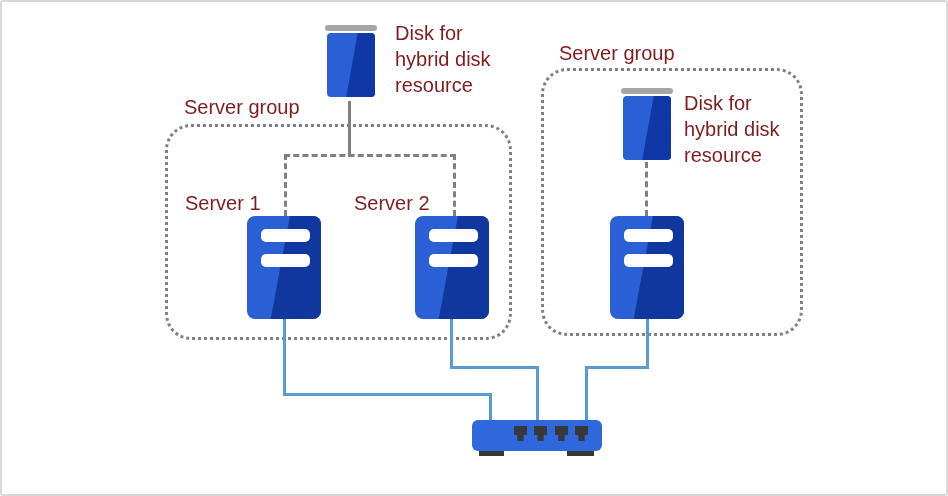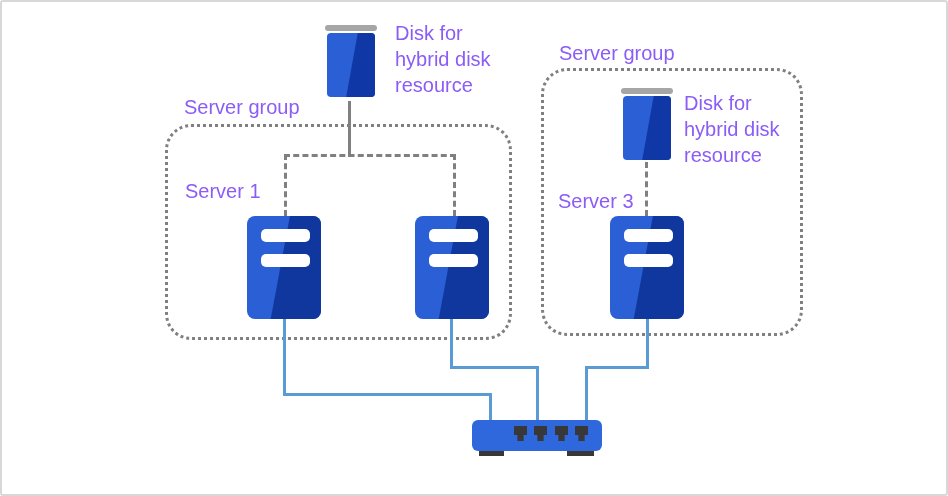--- a/index.html
+++ b/index.html
@@ -1,19 +1,19 @@
 <!DOCTYPE html>
 <html><head>
 <meta charset="utf-8">
 <style>
   html,body{margin:0;padding:0;background:#ffffff;}
   .canvas{
     position:relative;width:944px;height:492px;margin:0;
     background:#ffffff;border:2px solid #d8d8d8;border-radius:3px;
-    font-family:"Liberation Sans", sans-serif;color:#8b5cf6;overflow:hidden;
+    font-family:"Liberation Sans", sans-serif;color:#7f1d1d;overflow:hidden;
   }
   .lbl{position:absolute;font-size:20px;line-height:26px;white-space:nowrap;}
   .multi{white-space:normal;}
   .multi span{display:block;}
 
   
   .group{position:absolute;border:3px dotted #808080;border-radius:26px;}
   .group-left{left:163px;top:122px;width:341px;height:210px;}
   .group-right{left:539px;top:66px;width:256px;height:262px;}
 
@@ -64,21 +64,22 @@
 
   <div class="vline" style="left:346px;top:99px;height:56px;"></div>
 
   <div class="lbl" style="left:182px;top:92px;">Server group</div>
   <div class="group group-left"></div>
 
   <div class="hdash" style="left:282px;top:152px;width:172px;"></div>
   <div class="vdash" style="left:282px;top:152px;height:62px;"></div>
   <div class="vdash" style="left:451px;top:152px;height:62px;"></div>
 
-  <div class="lbl" style="left:183px;top:176px;">Server 1</div>
+  <div class="lbl" style="left:183px;top:188px;">Server 1</div>
+  <div class="lbl" style="left:352px;top:188px;">Server 2</div>
 
   <div class="server" style="left:245px;top:214px;">
     <div class="dark"></div>
       <div class="bar bar1"></div>
       <div class="bar bar2"></div>
   </div>
   <div class="server" style="left:413px;top:214px;">
     <div class="dark"></div>
       <div class="bar bar1"></div>
       <div class="bar bar2"></div>
@@ -93,21 +94,20 @@
         <div class="dark"></div>
       </div>
   </div>
   <div class="lbl multi" style="left:682px;top:88px;width:120px;">
     <span>Disk for</span>
     <span>hybrid disk</span>
     <span>resource</span>
   </div>
 
   <div class="vdash" style="left:643px;top:160px;height:54px;"></div>
-  <div class="lbl" style="left:556px;top:186px;">Server 3</div>
 
   <div class="server" style="left:608px;top:214px;">
     <div class="dark"></div>
       <div class="bar bar1"></div>
       <div class="bar bar2"></div>
   </div>
 
   <div class="bv" style="left:281px;top:317px;height:77px;"></div>
   <div class="bh" style="left:281px;top:391px;width:209px;"></div>
   <div class="bv" style="left:487px;top:391px;height:28px;"></div>

